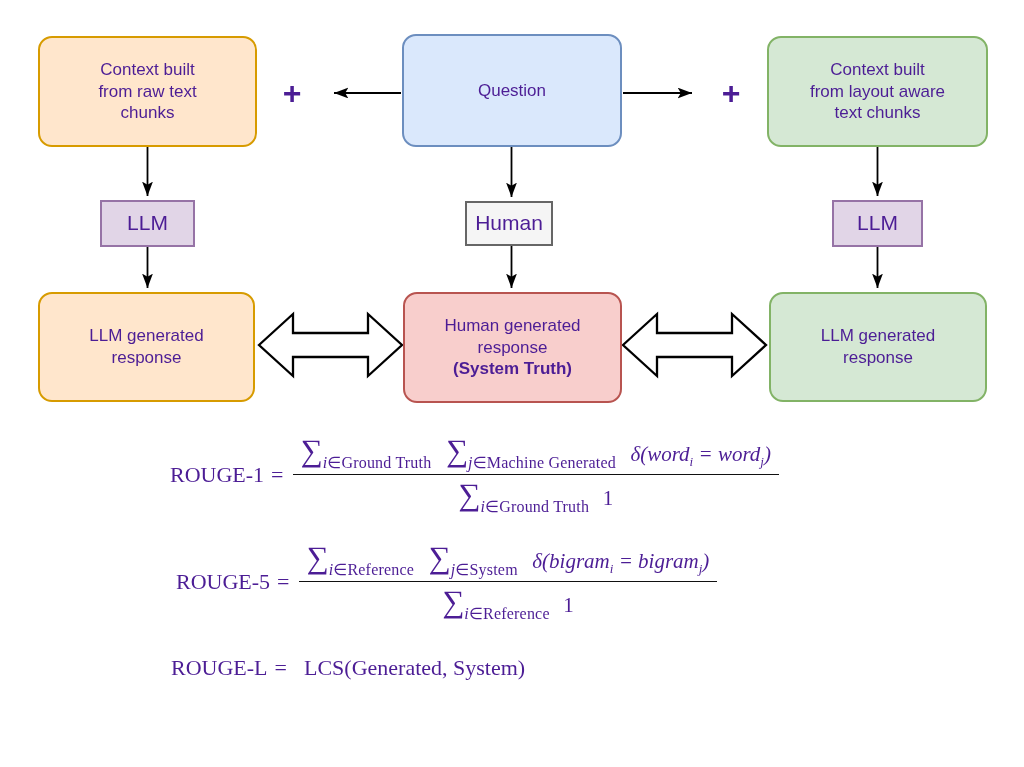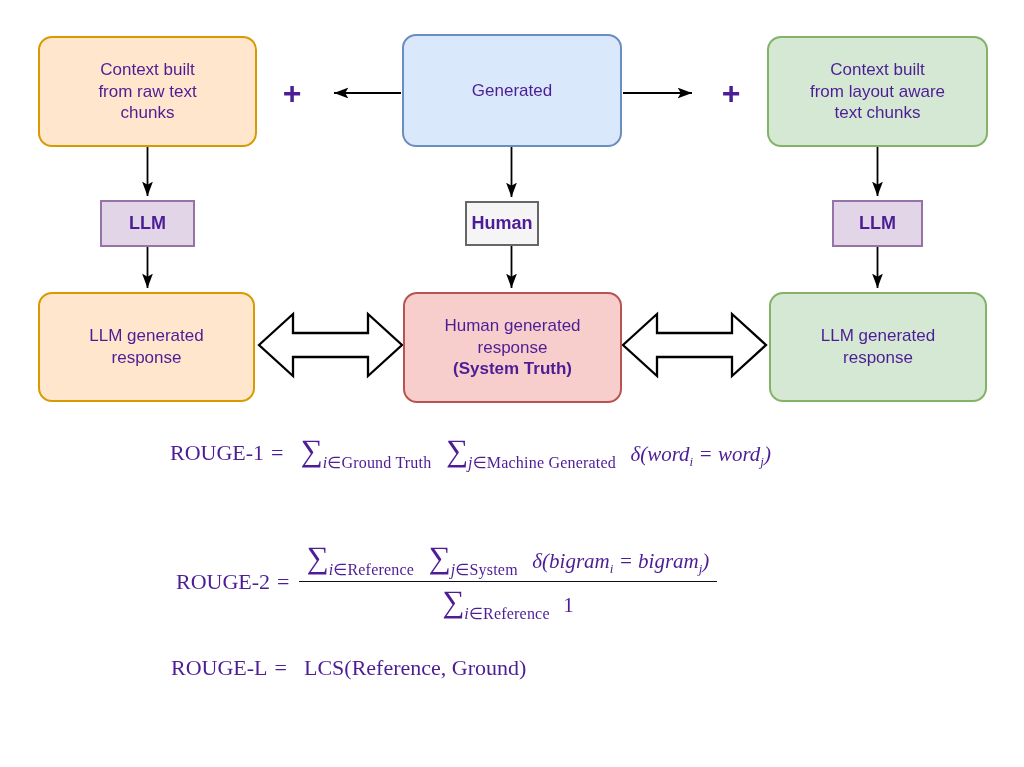--- a/index.html
+++ b/index.html
@@ -22,21 +22,21 @@
     flex-direction: column;
     align-items: center;
     justify-content: center;
     text-align: center;
     box-sizing: border-box;
     font-size: 17px;
     line-height: 1.28;
     white-space: pre-line;
   }
   .big { border-radius: 14px; border: 2px solid; }
-  .small { border: 2px solid; font-weight: bold; font-size: 18px; }
+  .small { border: 2px solid; font-weight: normal; font-size: 21px; }
   .orange { background: var(--orange-fill); border-color: var(--orange-stroke); }
   .blue   { background: var(--blue-fill);   border-color: var(--blue-stroke); }
   .green  { background: var(--green-fill);  border-color: var(--green-stroke); }
   .purple { background: var(--purple-fill); border-color: var(--purple-stroke); }
   .red    { background: var(--red-fill);    border-color: var(--red-stroke); }
   .gray   { background: var(--gray-fill);   border-color: var(--gray-stroke); }
   .plus {
     position: absolute;
     width: 32px;
     text-align: center;
@@ -96,33 +96,33 @@
     <polygon points="623,345 657,314 657,333 732,333 732,314 766,345 732,376 732,357 657,357 657,376" fill="#ffffff" stroke="#000" stroke-width="2.3"></polygon>
   </svg>
 
   <div class="node big orange" style="left:38px; top:36px; width:219px; height:111px;">
     <span>Context built
 from raw text
 chunks</span>
   </div>
   <div class="plus" style="left:276px; top:77px;">+</div>
   <div class="node big blue" style="left:402px; top:34px; width:220px; height:113px;">
-    <span>Generated</span>
+    <span>Question</span>
   </div>
   <div class="plus" style="left:715px; top:77px;">+</div>
   <div class="node big green" style="left:767px; top:36px; width:221px; height:111px;">
     <span>Context built
 from layout aware
 text chunks</span>
   </div>
 
   <div class="node small purple" style="left:100px; top:200px; width:95px; height:47px;">
     <span>LLM</span>
   </div>
-  <div class="node small gray" style="left:465px; top:201px; width:74px; height:45px;text-align:center;">
+  <div class="node small gray" style="left:465px; top:201px; width:88px; height:45px;text-align:center;">
     <span>Human</span>
   </div>
   <div class="node small purple" style="left:832px; top:200px; width:91px; height:47px;">
     <span>LLM</span>
   </div>
 
   <div class="node big orange" style="left:38px; top:292px; width:217px; height:110px;">
     <span>LLM generated
 response</span>
   </div>
@@ -138,40 +138,44 @@
 
   <div class="formula" style="left:170px; top:433px;">
     <span class="f-lhs">ROUGE-1</span>
     <span class="f-eq">=</span>
     <span class="frac">
       <span class="num">
         <span class="sum"><span class="sigma">∑</span><span class="ssub"><i>i</i><span>∈Ground Truth</span></span></span>
         <span class="sum"><span class="sigma">∑</span><span class="ssub"><i>j</i><span>∈Machine Generated</span></span></span>
         <span class="mexpr"><i>δ(word</i><sub>i</sub><i> = word</i><sub>j</sub><i>)</i></span>
       </span>
+      <span class="den">
+        <span class="sum"><span class="sigma">∑</span><span class="ssub"><i>i</i><span>∈Ground Truth</span></span></span>
+        <span class="dtail">1</span>
+      </span>
     </span>
   </div>
 
   <div class="formula" style="left:176px; top:540px;">
-    <span class="f-lhs">ROUGE-2</span>
+    <span class="f-lhs">ROUGE-5</span>
     <span class="f-eq">=</span>
     <span class="frac">
       <span class="num">
         <span class="sum"><span class="sigma">∑</span><span class="ssub"><i>i</i><span>∈Reference</span></span></span>
         <span class="sum"><span class="sigma">∑</span><span class="ssub"><i>j</i><span>∈System</span></span></span>
         <span class="mexpr"><i>δ(bigram</i><sub>i</sub><i> = bigram</i><sub>j</sub><i>)</i></span>
       </span>
       <span class="den">
         <span class="sum"><span class="sigma">∑</span><span class="ssub"><i>i</i><span>∈Reference</span></span></span>
         <span class="dtail">1</span>
       </span>
     </span>
   </div>
 
   <div class="formula" style="left:171px; top:654px;">
     <span class="f-lhs">ROUGE-L</span>
     <span class="f-eq">=</span>
     <span class="frac">
-      <span class="num plain-num">LCS(Reference, Ground)</span>
+      <span class="num plain-num">LCS(Generated, System)</span>
     </span>
   </div>
 
 </div>
 
 </body></html>

